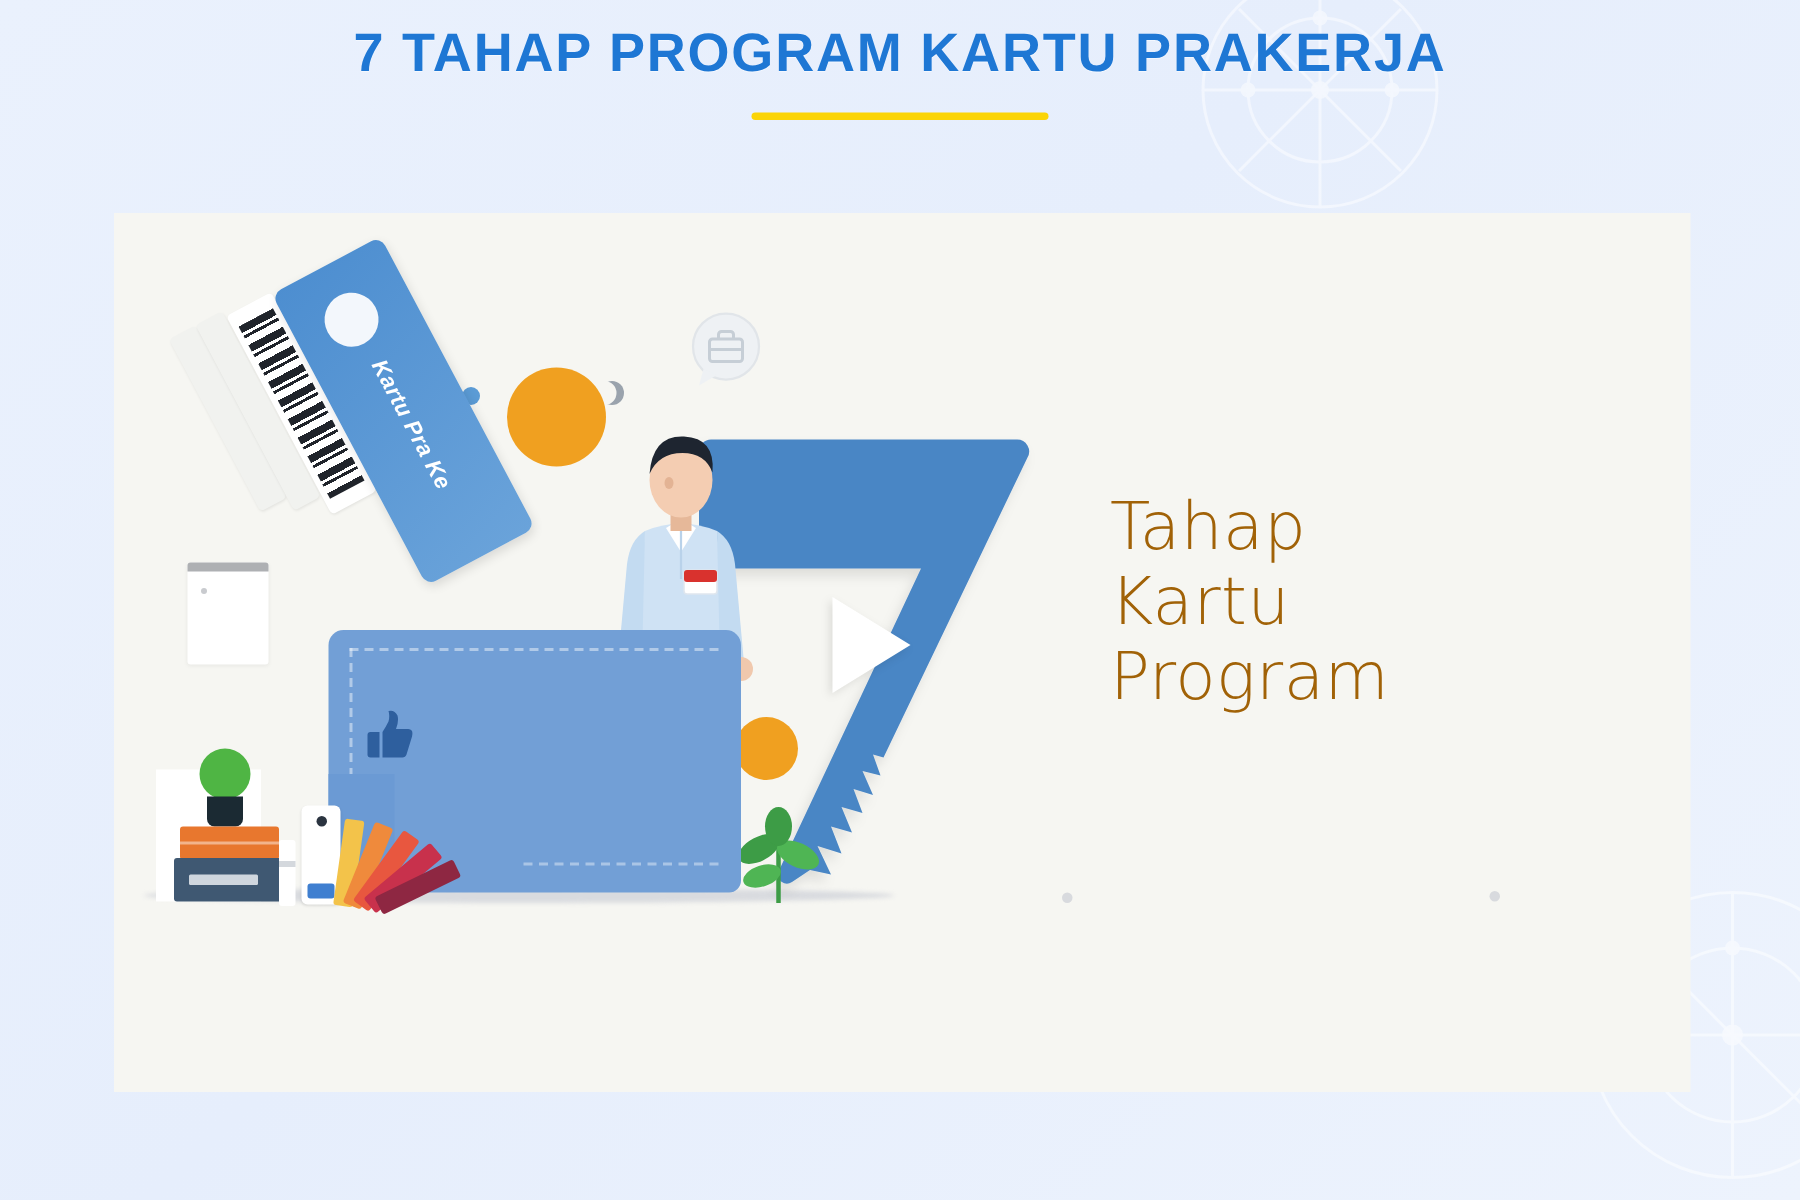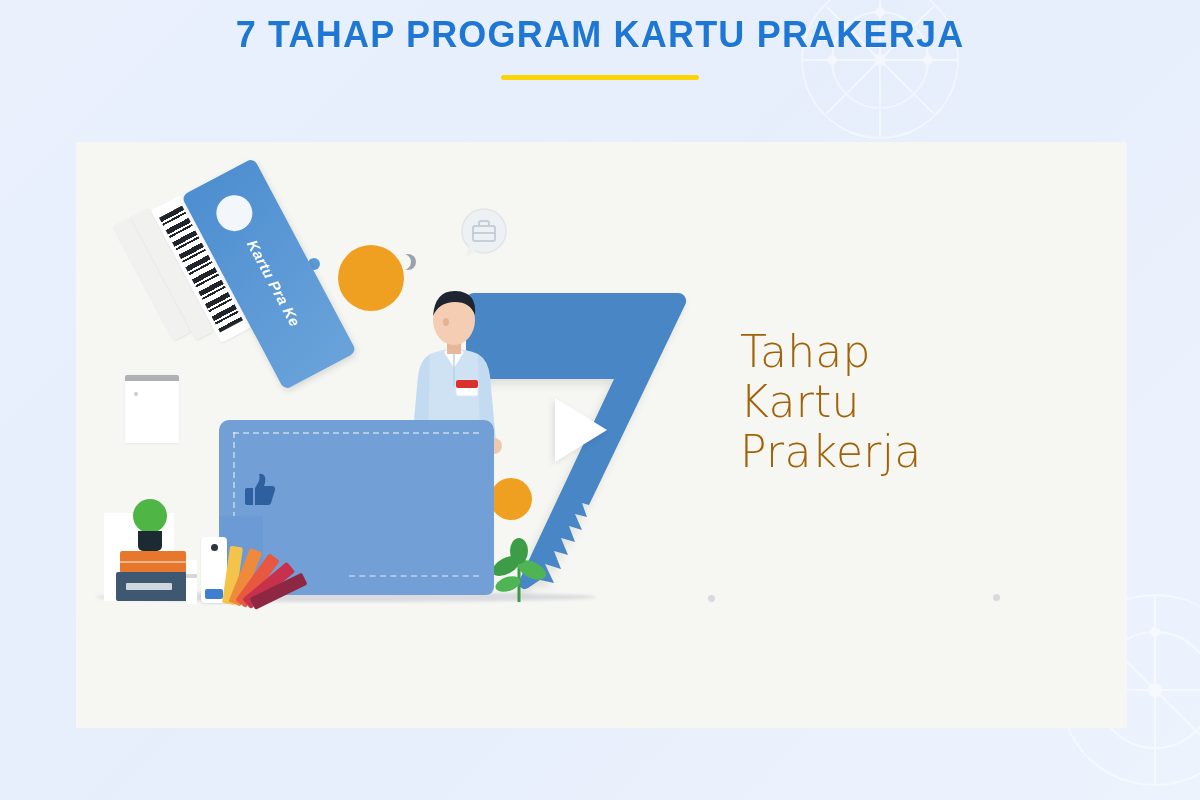--- a/index.html
+++ b/index.html
@@ -531,17 +531,17 @@
       <div class="swatch" style="background:#c8314c; transform: rotate(50deg); left:18px;"></div>
       <div class="swatch" style="background:#8e2742; transform: rotate(64deg); left:24px;"></div>
     </div>
 
     <div class="faint-dot d1"></div>
     <div class="faint-dot d2"></div>
 
     <div class="caption">
       <div>Tahap</div>
       <div>Kartu</div>
-      <div>Prakerja</div>
+      <div>Program</div>
     </div>
 
   </div>
 </main>
 
 </body></html>

